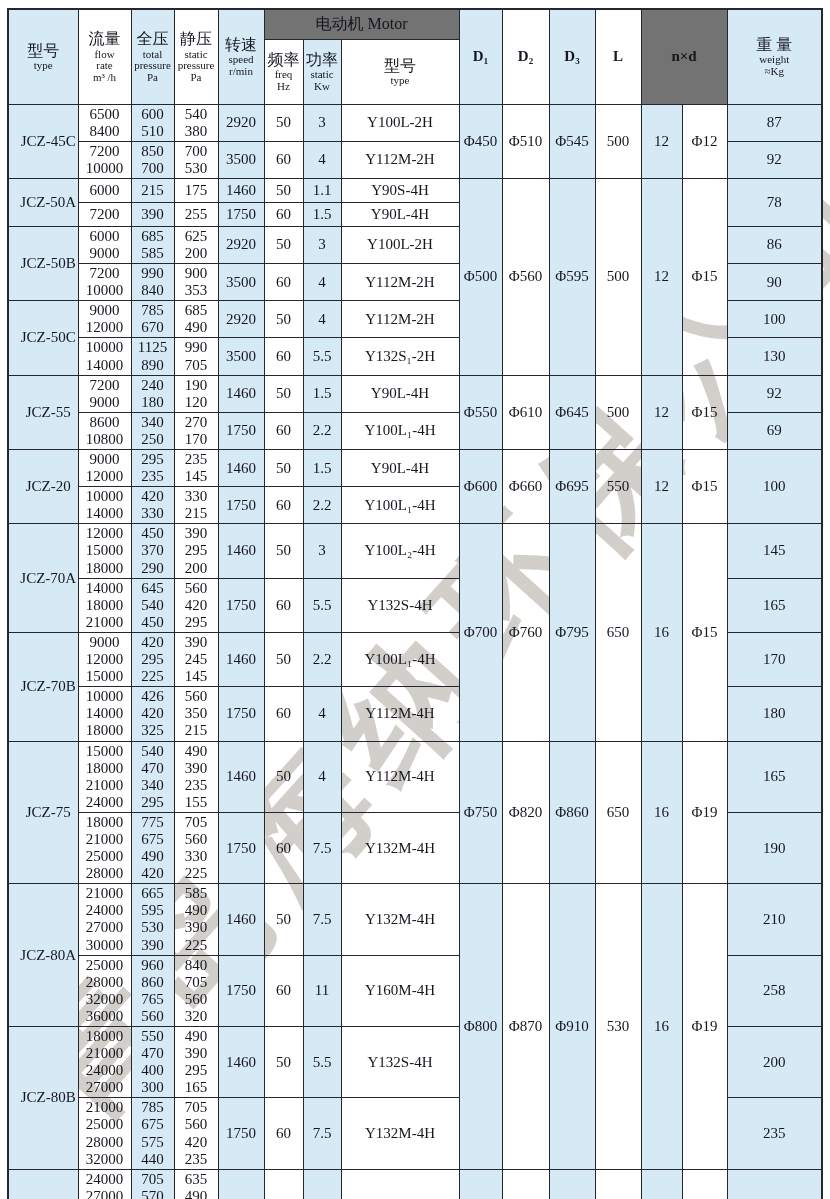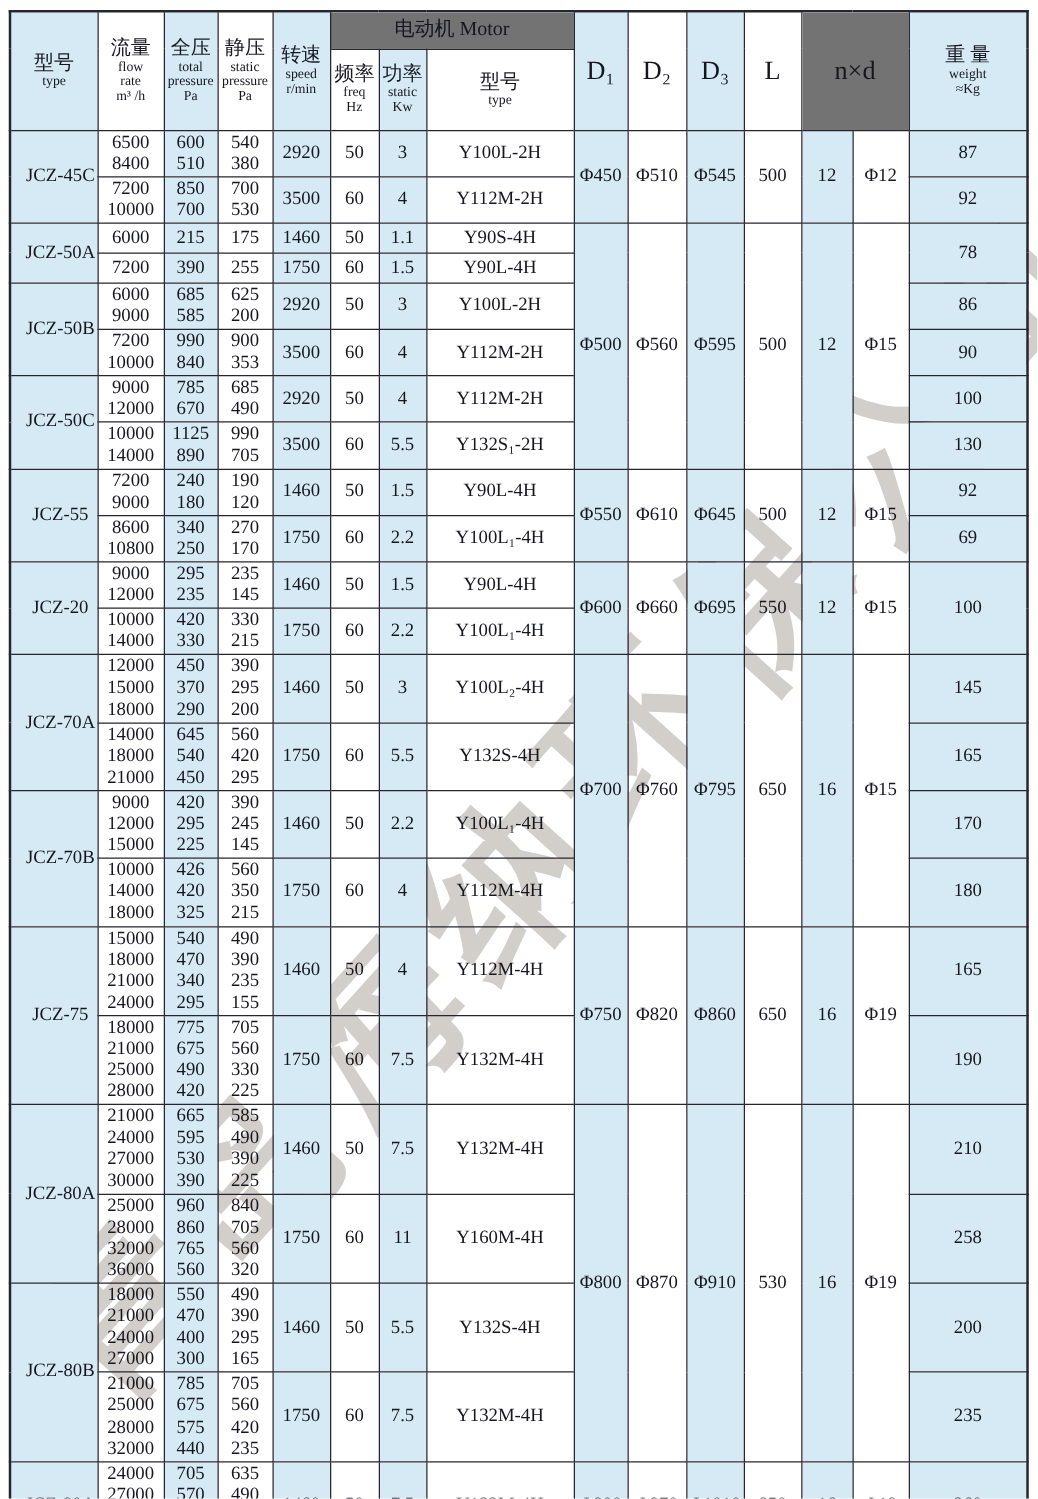--- a/index.html
+++ b/index.html
@@ -32,21 +32,21 @@
   }
   .bg-white { background:#737373; }
   tr.hrow1 { height:30px; }
   tr.hrow2 { height:65px; }
   tr.rh1 { height:24px; }
   tr.rh2 { height:35px; }
   tr.rh3 { height:52px; }
   tr.rh4 { height:68px; }
   th .zh { display:block; font-size:16px; font-weight:normal; line-height:1.15; }
   th .en { display:block; font-size:11px; font-weight:normal; line-height:1.05; white-space:pre-line; }
-  th.plain { font-weight:normal; font-size:21px; }
+  th.plain { font-weight:bold; font-size:15px; }
   td.model { font-size:15px;padding-left:10px; }
   .watermark {
     position:absolute;
     left:-130px; top:600px;
     width:1100px;
     text-align:center;
     font-size:135px;
     font-weight:bold;
     letter-spacing:18px;
     color:rgba(148,141,131,0.42);

